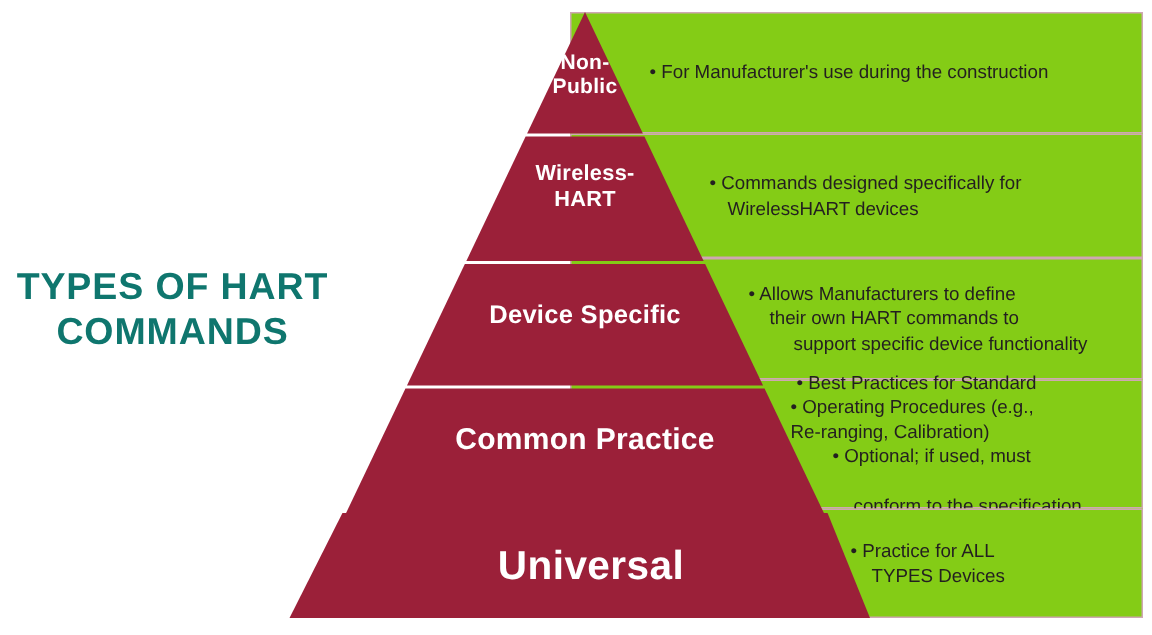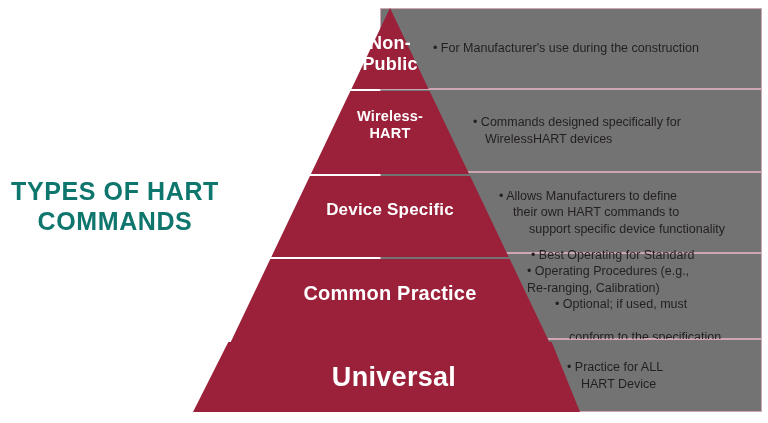--- a/index.html
+++ b/index.html
@@ -42,21 +42,21 @@
     position: absolute;
     left: 380px;
     top: 8px;
     width: 382px;
     height: 404px;
   }
   .panel {
     position: absolute;
     left: 0;
     width: 382px;
-    background: #737373;
+    background: #84cc16;
     border: 1px solid #CFA7B3;
     display: flex;
     align-items: center;
     justify-content: center;
   }
   .panel-inner {
     width: 100%;
     padding-left: 48px;
     padding-right: 10px;
     color: #231F20;
@@ -106,21 +106,21 @@
     position: absolute;
     color: #FFFFFF;
     font-family: "Liberation Sans", sans-serif;
     font-weight: 700;
     text-align: center;
     line-height: 1.15;
     white-space: pre-line;
   }
   #label-nonpublic {
     left: 346px; top: 33px; width: 88px;
-    font-size: 18px; letter-spacing: 0.2px;
+    font-size: 14px; letter-spacing: 0.2px;
   }
   #label-wirelesshart {
     left: 330px; top: 108px; width: 120px;
     font-size: 14.5px; letter-spacing: 0.2px;
   }
   #label-devicespecific {
     left: 290px; top: 200px; width: 200px;
     font-size: 17px; letter-spacing: 0.2px;
   }
   #label-commonpractice {
@@ -160,32 +160,32 @@
     <div class="panel" id="panel-devicespecific">
       <div class="panel-inner">
         <span class="ln bul">• Allows Manufacturers to define</span>
         <span class="ln i1">their own HART commands to</span>
         <span class="ln i2">support specific device functionality</span>
       </div>
     </div>
 
     <div class="panel" id="panel-commonpractice">
       <div class="panel-inner">
-        <span class="ln i1">•  Best Operating for Standard</span>
+        <span class="ln i1">•  Best Practices for Standard</span>
         <span class="ln i2">• Operating Procedures (e.g.,</span>
         <span class="ln i2">Re-ranging, Calibration)</span>
         <span class="ln i3">• Optional; if used, must</span>
         <span class="ln i4">conform to the specification</span>
       </div>
     </div>
 
     <div class="panel" id="panel-universal">
       <div class="panel-inner">
         <span class="ln bul">• Practice for ALL</span>
-        <span class="ln i1">HART Device</span>
+        <span class="ln i1">TYPES Devices</span>
       </div>
     </div>
 
   </div>
 
   <svg id="pyramid" viewBox="0 0 768 423" width="768" height="423">
 
     <polygon points="390,8 428.6,89 351.4,89" fill="#9B2039"></polygon>
 
     <polygon points="350.4,91 429.6,91 469.1,174 310.9,174" fill="#9B2039"></polygon>

